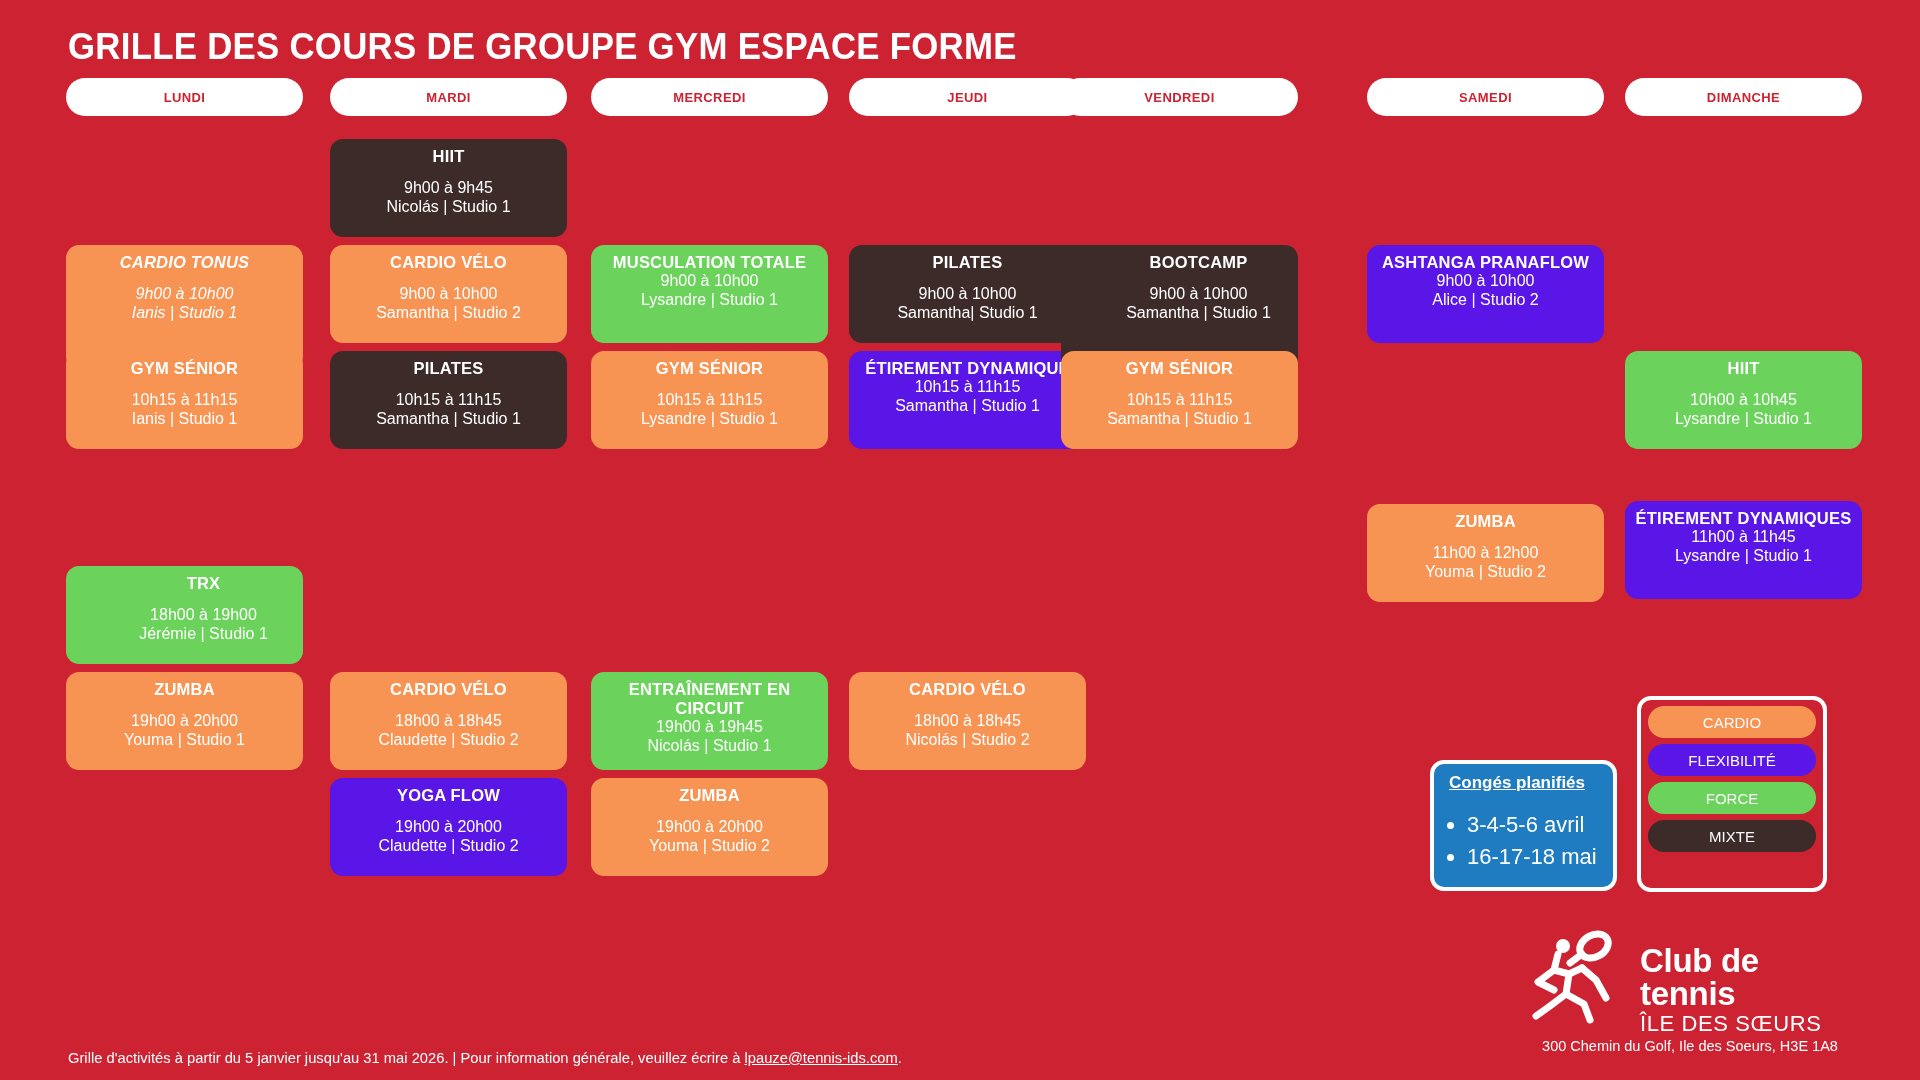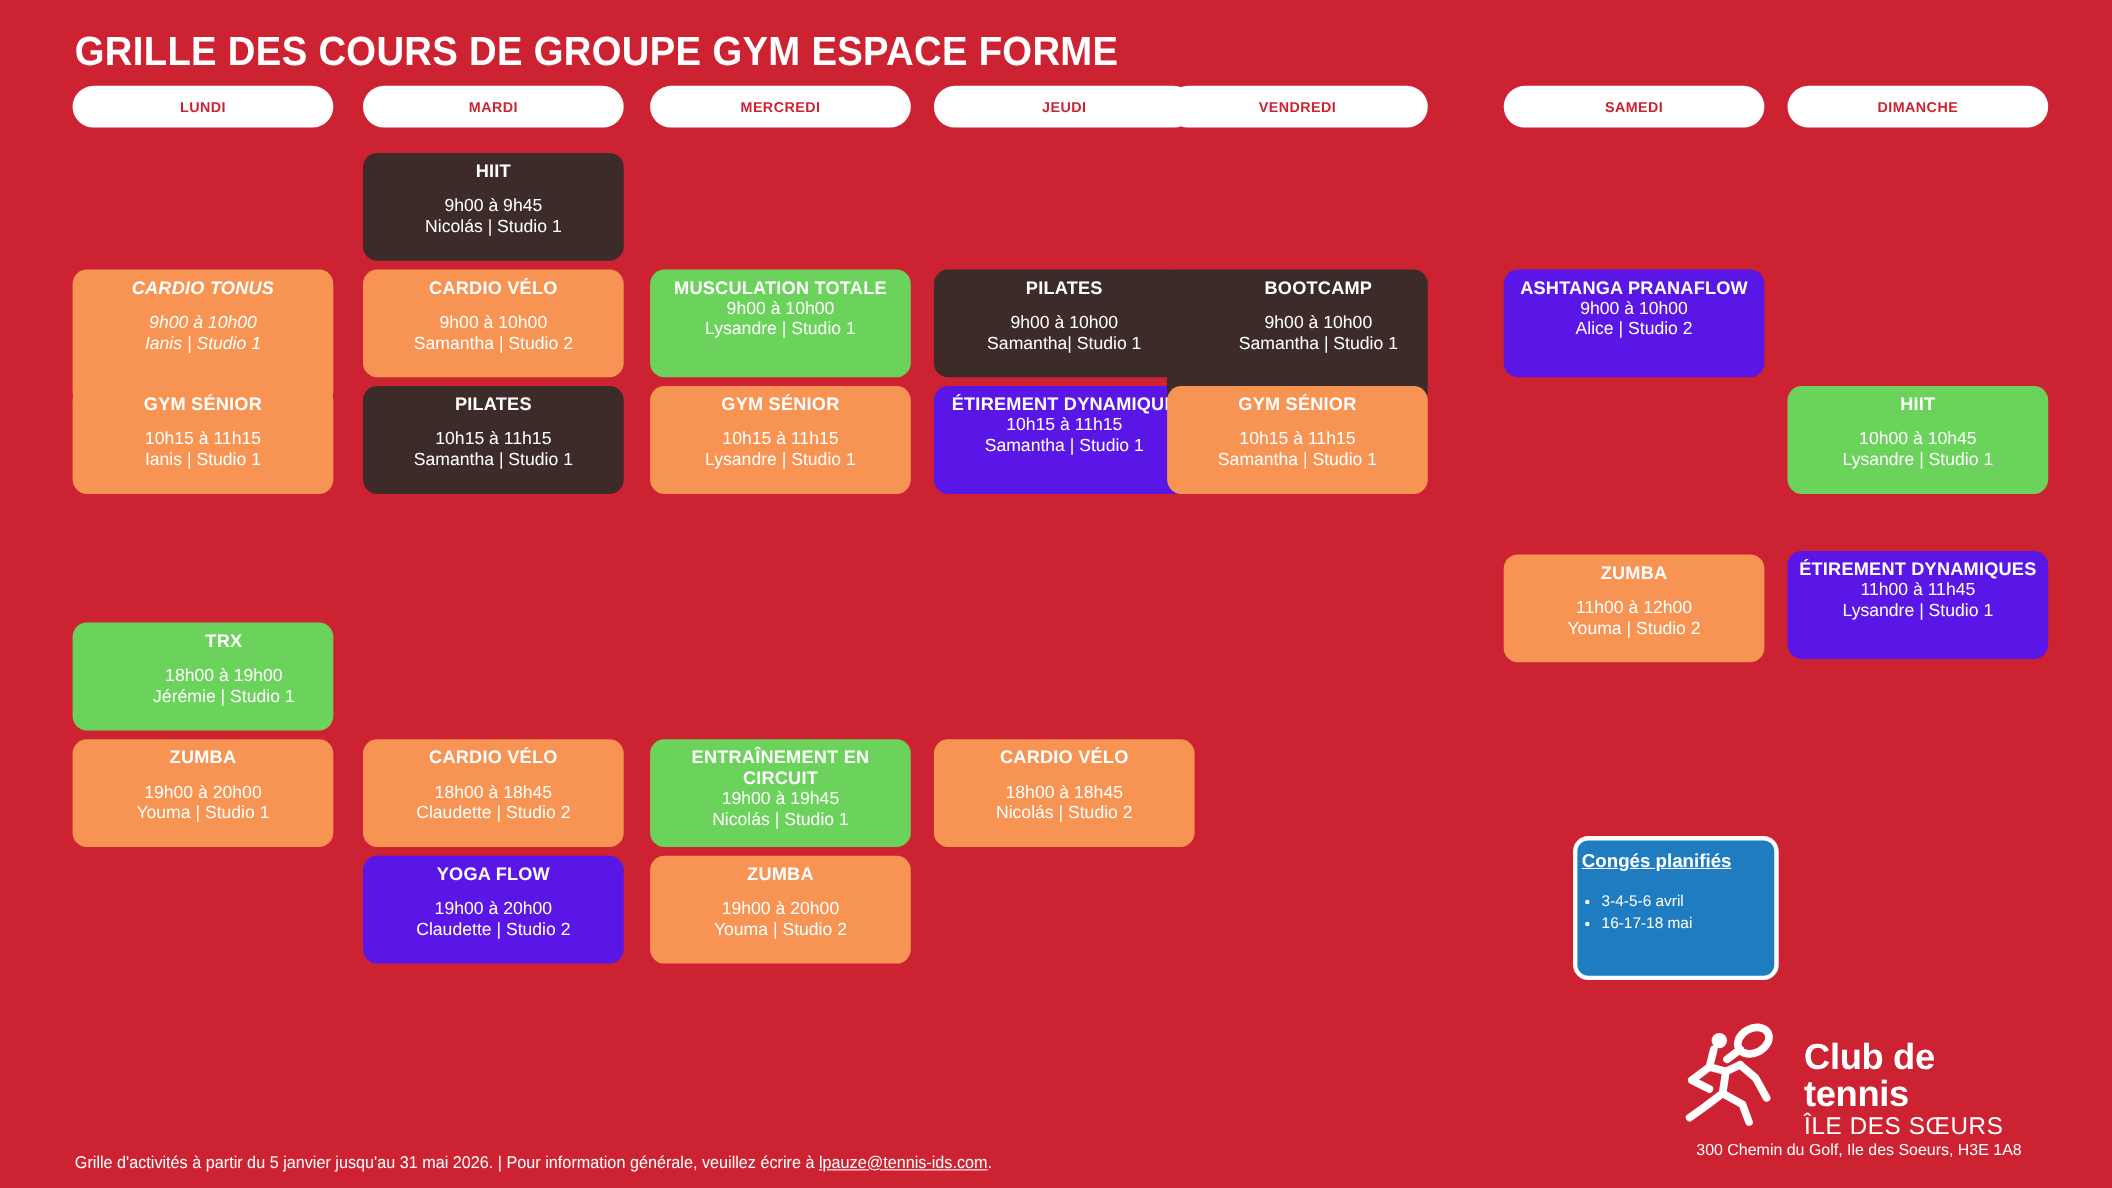--- a/index.html
+++ b/index.html
@@ -51,27 +51,27 @@
   .c-force  { background: #6bd35b; }
   .c-flex   { background: #5a16e6; }
   .c-mixte  { background: #3d2b29; }
 
   
   .conges {
     position: absolute; left: 1430px; top: 760px;
     width: 187px; height: 131px;
     background: #1f7cc0;
     border: 4px solid #ffffff; border-radius: 14px;
-    padding: 9px 10px 0 4px; color: #ffffff;
+    padding: 9px 10px 0 15px; color: #ffffff;
   }
   .conges h4 {
     font-size: 17px; font-weight: bold; text-decoration: underline;
     margin-bottom: 16px;
   }
-  .conges li { font-size: 14px; line-height: 1.45; margin-left: 18px; }
+  .conges li { font-size: 22px; line-height: 1.45; margin-left: 18px; }
 
   
   .legend {
     position: absolute; left: 1637px; top: 696px;
     width: 190px; height: 196px;
     border: 4px solid #ffffff; border-radius: 14px;
     padding: 6px 7px; display: flex; flex-direction: column; gap: 6px;
   }
   .legend-item {
     height: 32px; border-radius: 16px; color: #ffffff;
@@ -271,20 +271,26 @@
     </div>
 
   <div class="conges">
     <h4>Congés planifiés</h4>
     <ul id="conges-list">
         <li>3-4-5-6 avril</li>
         <li>16-17-18 mai</li>
       </ul>
   </div>
 
+  <div class="legend">
+      <div class="legend-item c-cardio">CARDIO</div>
+      <div class="legend-item c-flex">FLEXIBILITÉ</div>
+      <div class="legend-item c-force">FORCE</div>
+      <div class="legend-item c-mixte">MIXTE</div>
+    </div>
 
   <div class="footer-note">
     <span>Grille d'activités à partir du 5 janvier jusqu'au 31 mai 2026. | Pour information générale, veuillez écrire à </span><u>lpauze@tennis-ids.com</u><span>.</span>
   </div>
 
   <div class="logo-wrap">
     <div class="logo-mark">
       <svg width="112" height="112" viewBox="0 0 112 112" fill="none" stroke="#ffffff" stroke-width="7" stroke-linecap="round" stroke-linejoin="round">
         <ellipse cx="74" cy="22" rx="15" ry="11" transform="rotate(-28 74 22)"></ellipse>
         <path d="M62 30 L50 39"></path>

